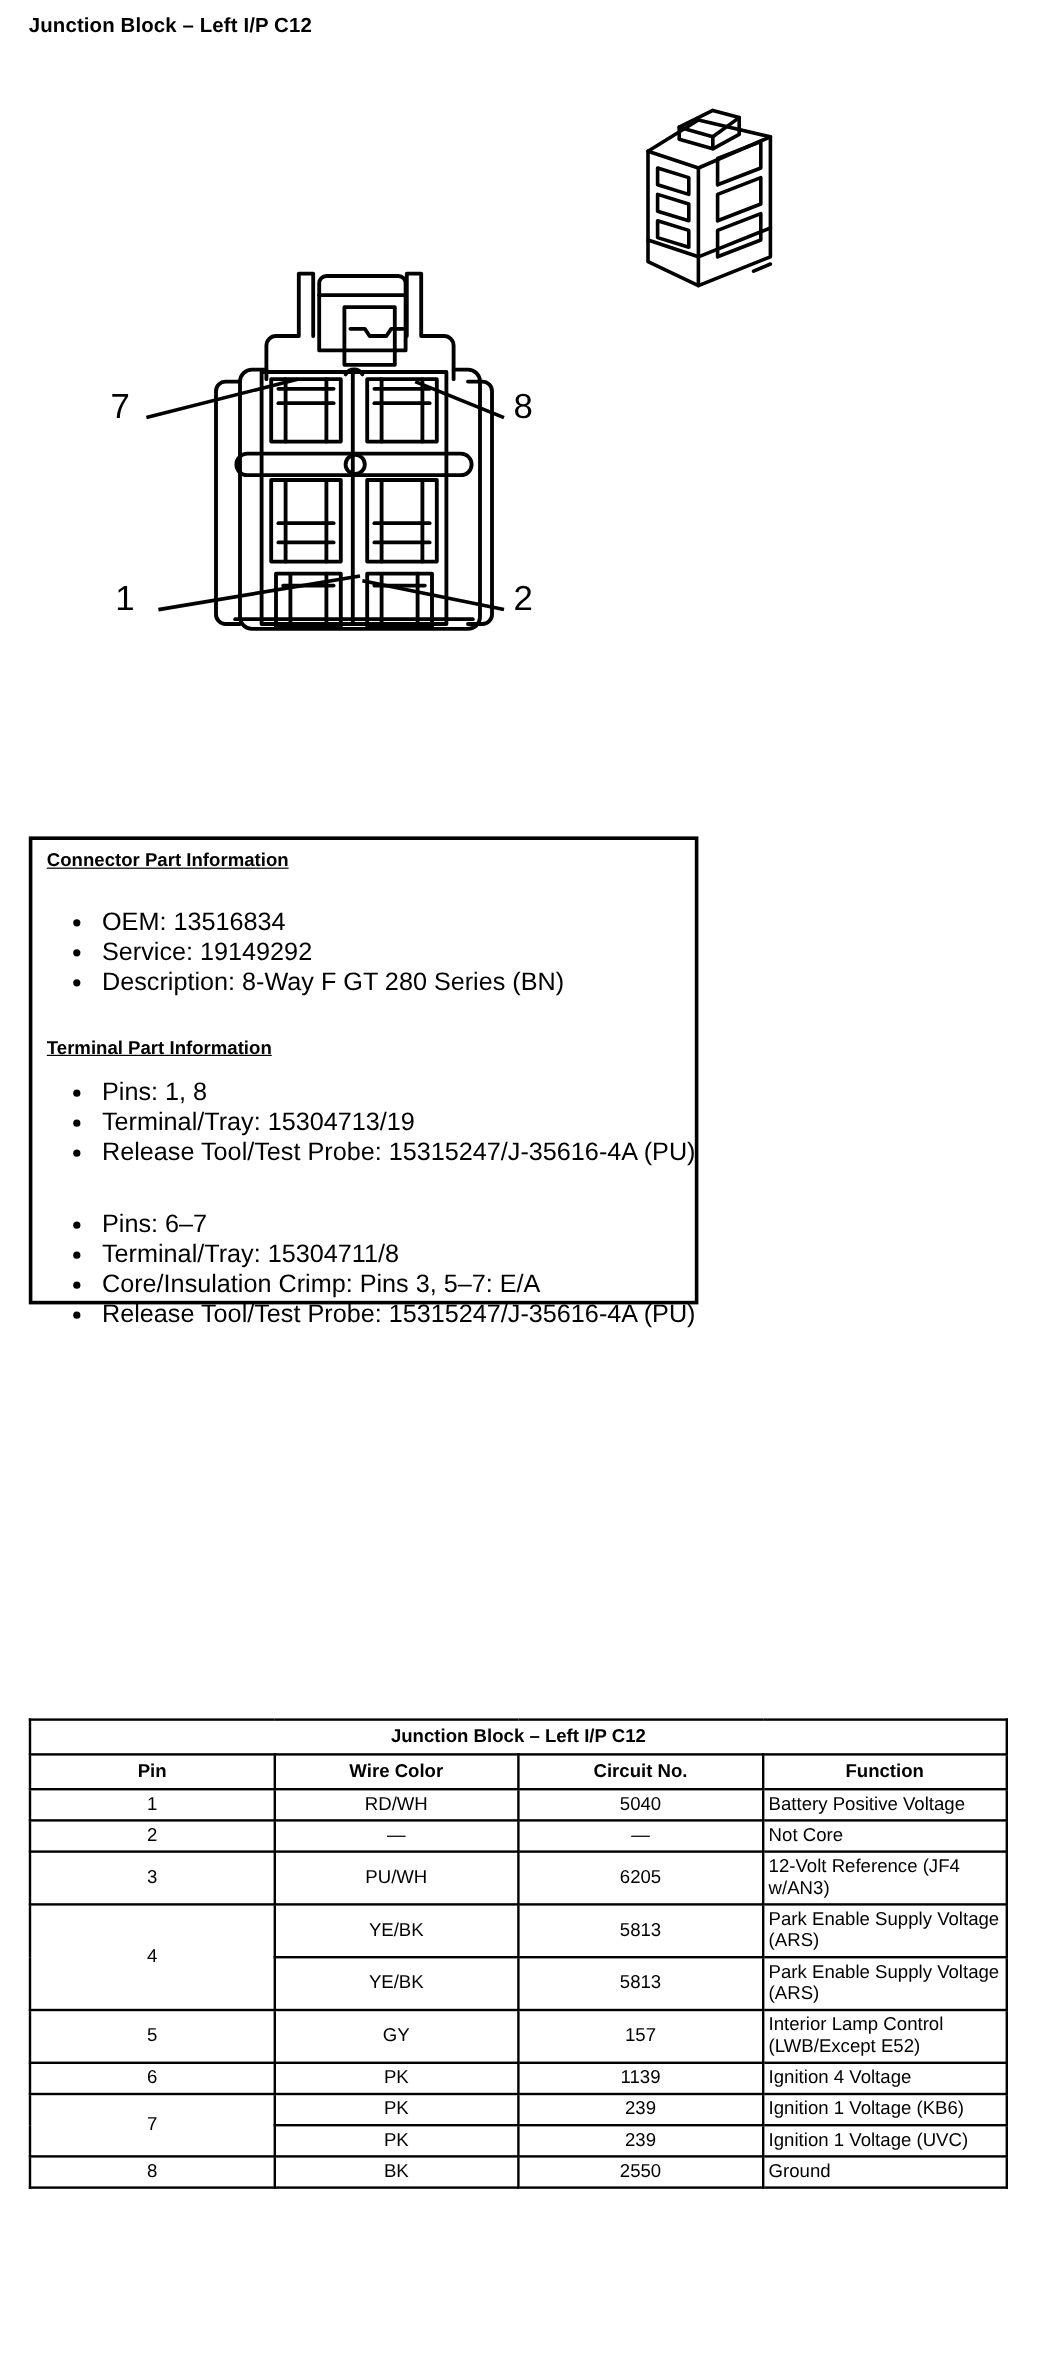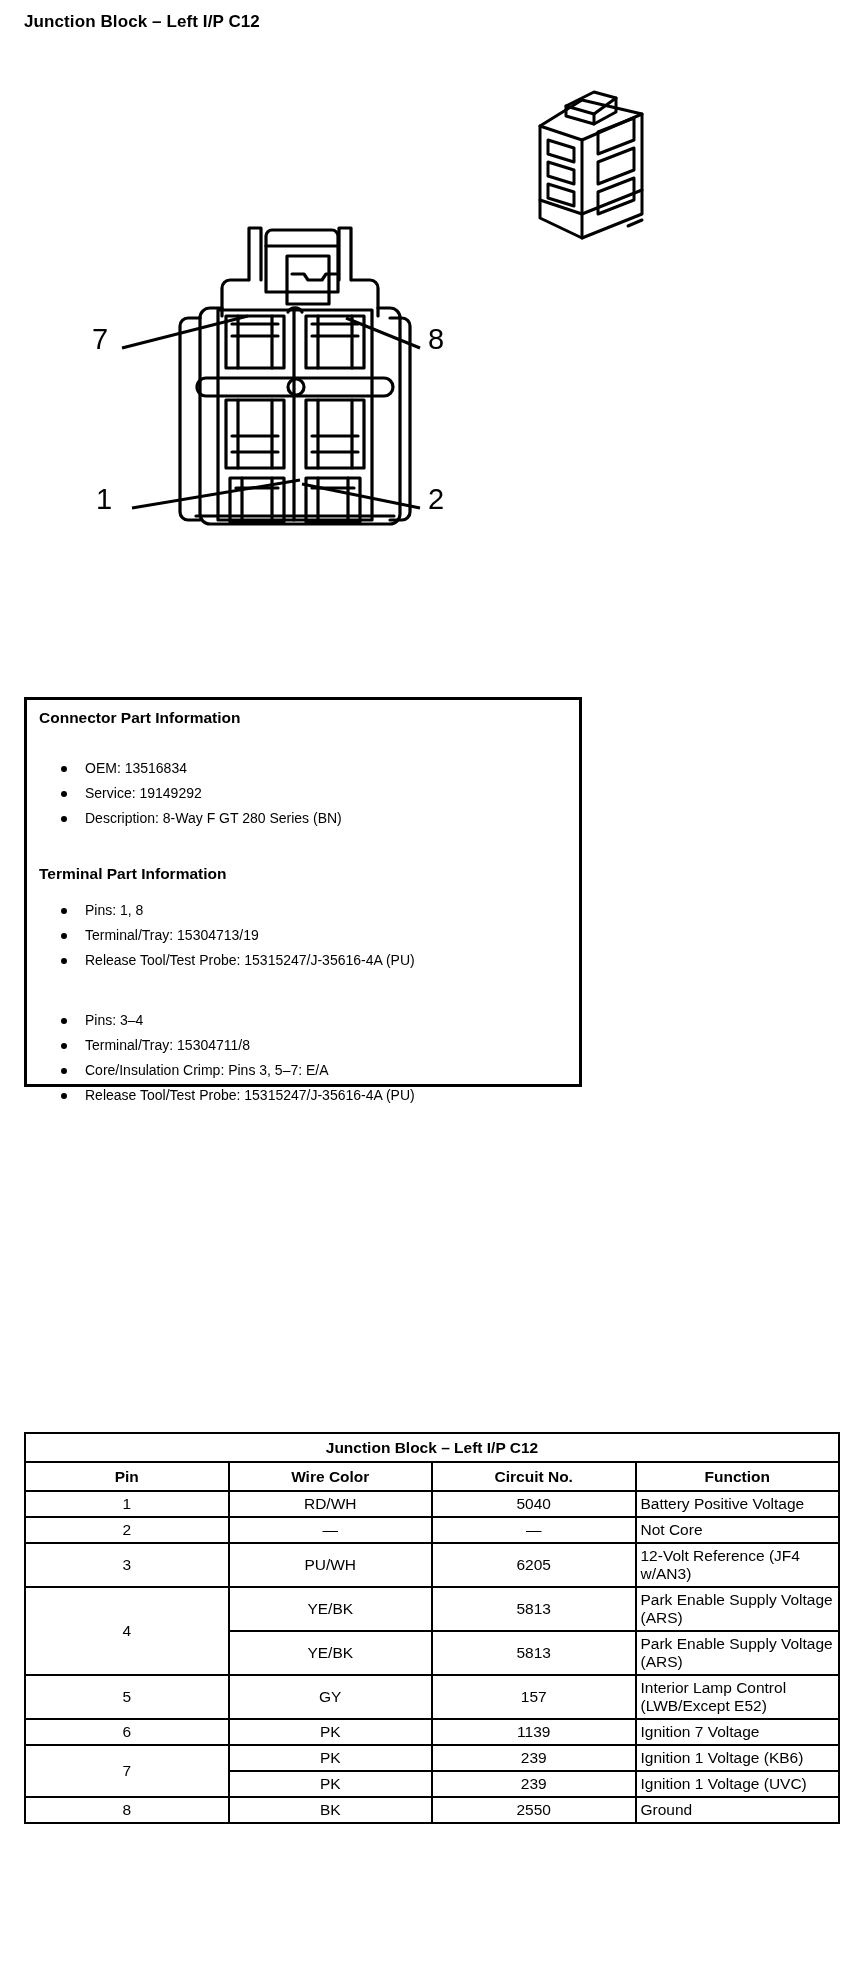--- a/index.html
+++ b/index.html
@@ -60,33 +60,34 @@
     border: 3px solid #000;
     box-sizing: border-box;
     background: #fff;
   }
   .pi-heading {
     font-size: 15.5px;
     font-weight: bold;
     margin: 0;
     padding: 0;
     white-space: nowrap;
+    text-decoration: underline;
   }
   #ci-heading { position: absolute; left: 12px; top: 9px; }
   #ti-heading { position: absolute; left: 12px; top: 165px; }
 
   .bullet-list {
     position: absolute;
     list-style: none;
     margin: 0;
     padding: 0;
   }
   .bullet-list li {
     position: relative;
-    font-size: 14px;
+    font-size: 21px;
     line-height: 25px;
     padding-left: 46px;
     white-space: nowrap;
   }
   .bullet-list li::before {
     content: "";
     position: absolute;
     left: 22px;
     top: 10px;
     width: 6px;
@@ -253,21 +254,21 @@
     <li>Description: 8-Way F GT 280 Series (BN)</li>
   </ul>
 
   <div class="pi-heading" id="ti-heading">Terminal Part Information</div>
   <ul class="bullet-list" id="terminal-list-a">
     <li>Pins: 1, 8</li>
     <li>Terminal/Tray: 15304713/19</li>
     <li>Release Tool/Test Probe: 15315247/J-35616-4A (PU)</li>
   </ul>
   <ul class="bullet-list" id="terminal-list-b">
-    <li>Pins: 3–4</li>
+    <li>Pins: 6–7</li>
     <li>Terminal/Tray: 15304711/8</li>
     <li>Core/Insulation Crimp: Pins 3, 5–7: E/A</li>
     <li>Release Tool/Test Probe: 15315247/J-35616-4A (PU)</li>
   </ul>
 </div>
 
 <div id="pinout-table-wrap">
   <table id="pinout-table">
     <thead>
       <tr>
@@ -313,21 +314,21 @@
         <tr>
           <td class="col-pin">5</td>
           <td class="col-color">GY</td>
           <td class="col-circ">157</td>
           <td class="col-func">Interior Lamp Control (LWB/Except E52)</td>
         </tr>
         <tr>
           <td class="col-pin">6</td>
           <td class="col-color">PK</td>
           <td class="col-circ">1139</td>
-          <td class="col-func">Ignition 7 Voltage</td>
+          <td class="col-func">Ignition 4 Voltage</td>
         </tr>
         <tr>
           <td class="col-pin" rowspan="2">7</td>
           <td class="col-color">PK</td>
           <td class="col-circ">239</td>
           <td class="col-func">Ignition 1 Voltage (KB6)</td>
         </tr>
         <tr>
           <td class="col-color">PK</td>
           <td class="col-circ">239</td>

